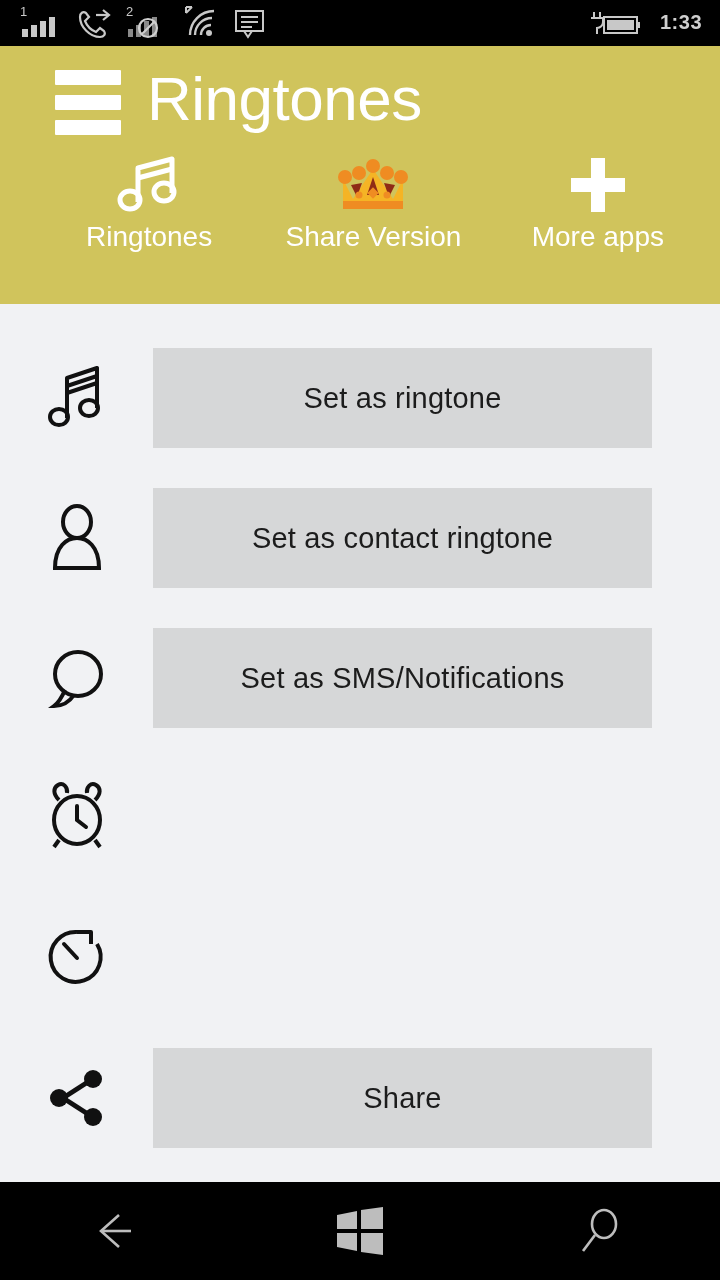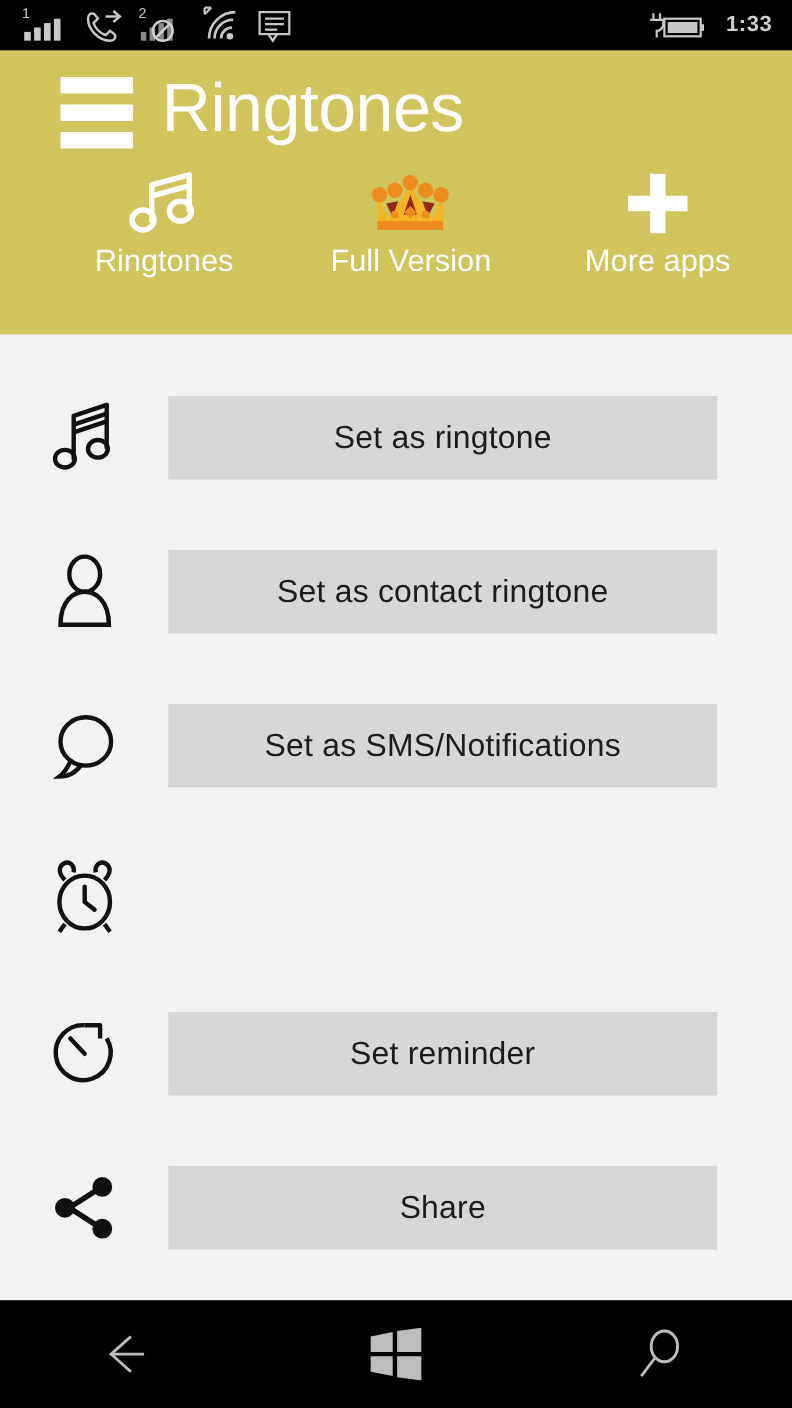--- a/index.html
+++ b/index.html
@@ -58,21 +58,21 @@
   .list { flex:1 1 auto; background:#f1f2f4; padding-top:24px; }
   .row {
     display:flex; align-items:center;
     height:140px;
   }
   .row-icon {
     width:153px; flex:0 0 153px;
     display:flex; align-items:center; justify-content:center;
   }
   .row-btn {
-    flex:1 1 auto; height:76px;
+    flex:1 1 auto; height:100px;
     background:#d6d7d8;
     margin-right:68px;
     display:flex; align-items:center; justify-content:center;
     cursor:pointer; border:none;
     font-family:"Liberation Sans", sans-serif;
   }
   .row-btn-label {
     color:#1c1c1c; font-size:29px; font-weight:400; letter-spacing:.2px;
   }
 
@@ -183,21 +183,21 @@
             <circle cx="12" cy="20" r="7" fill="#ef8c22"></circle>
             <circle cx="26" cy="16" r="7" fill="#ef8c22"></circle>
             <circle cx="40" cy="9" r="7" fill="#ef8c22"></circle>
             <circle cx="54" cy="16" r="7" fill="#ef8c22"></circle>
             <circle cx="68" cy="20" r="7" fill="#ef8c22"></circle>
             <rect x="36" y="32" width="8" height="8" fill="#ef8c22" transform="rotate(45 40 36)"></rect>
             <circle cx="26" cy="38" r="3.5" fill="#ef8c22"></circle>
             <circle cx="54" cy="38" r="3.5" fill="#ef8c22"></circle>
           </svg>
         </div>
-        <div class="tab-label">Full Version</div>
+        <div class="tab-label">Share Version</div>
       </div>
 
       <div class="tab">
         <div class="tab-icon">
           <svg width="62" height="62" viewBox="0 0 62 62">
             <rect x="24" y="4" width="14" height="54" fill="#fff"></rect>
             <rect x="4" y="24" width="54" height="14" fill="#fff"></rect>
           </svg>
         </div>
         <div class="tab-label">More apps</div>
@@ -260,23 +260,20 @@
     </div>
 
     <div class="row">
       <div class="row-icon">
         <svg width="64" height="76" viewBox="0 0 64 76">
           <path d="M32 12 A25 25 0 1 0 52 24" fill="none" stroke="#111" stroke-width="4"></path>
           <path d="M32 12 L46 12 L46 24" fill="none" stroke="#111" stroke-width="4" stroke-linejoin="round"></path>
           <path d="M32 38 L19 24" fill="none" stroke="#111" stroke-width="4" stroke-linecap="round"></path>
         </svg>
       </div>
-      <div class="row-btn">
-        <span class="row-btn-label">Set reminder</span>
-      </div>
     </div>
 
     <div class="row">
       <div class="row-icon">
         <svg width="64" height="76" viewBox="0 0 64 76">
           <line x1="18" y1="38" x2="46" y2="20" stroke="#111" stroke-width="5"></line>
           <line x1="18" y1="38" x2="46" y2="56" stroke="#111" stroke-width="5"></line>
           <circle cx="14" cy="38" r="9" fill="#111"></circle>
           <circle cx="48" cy="19" r="9" fill="#111"></circle>
           <circle cx="48" cy="57" r="9" fill="#111"></circle>

